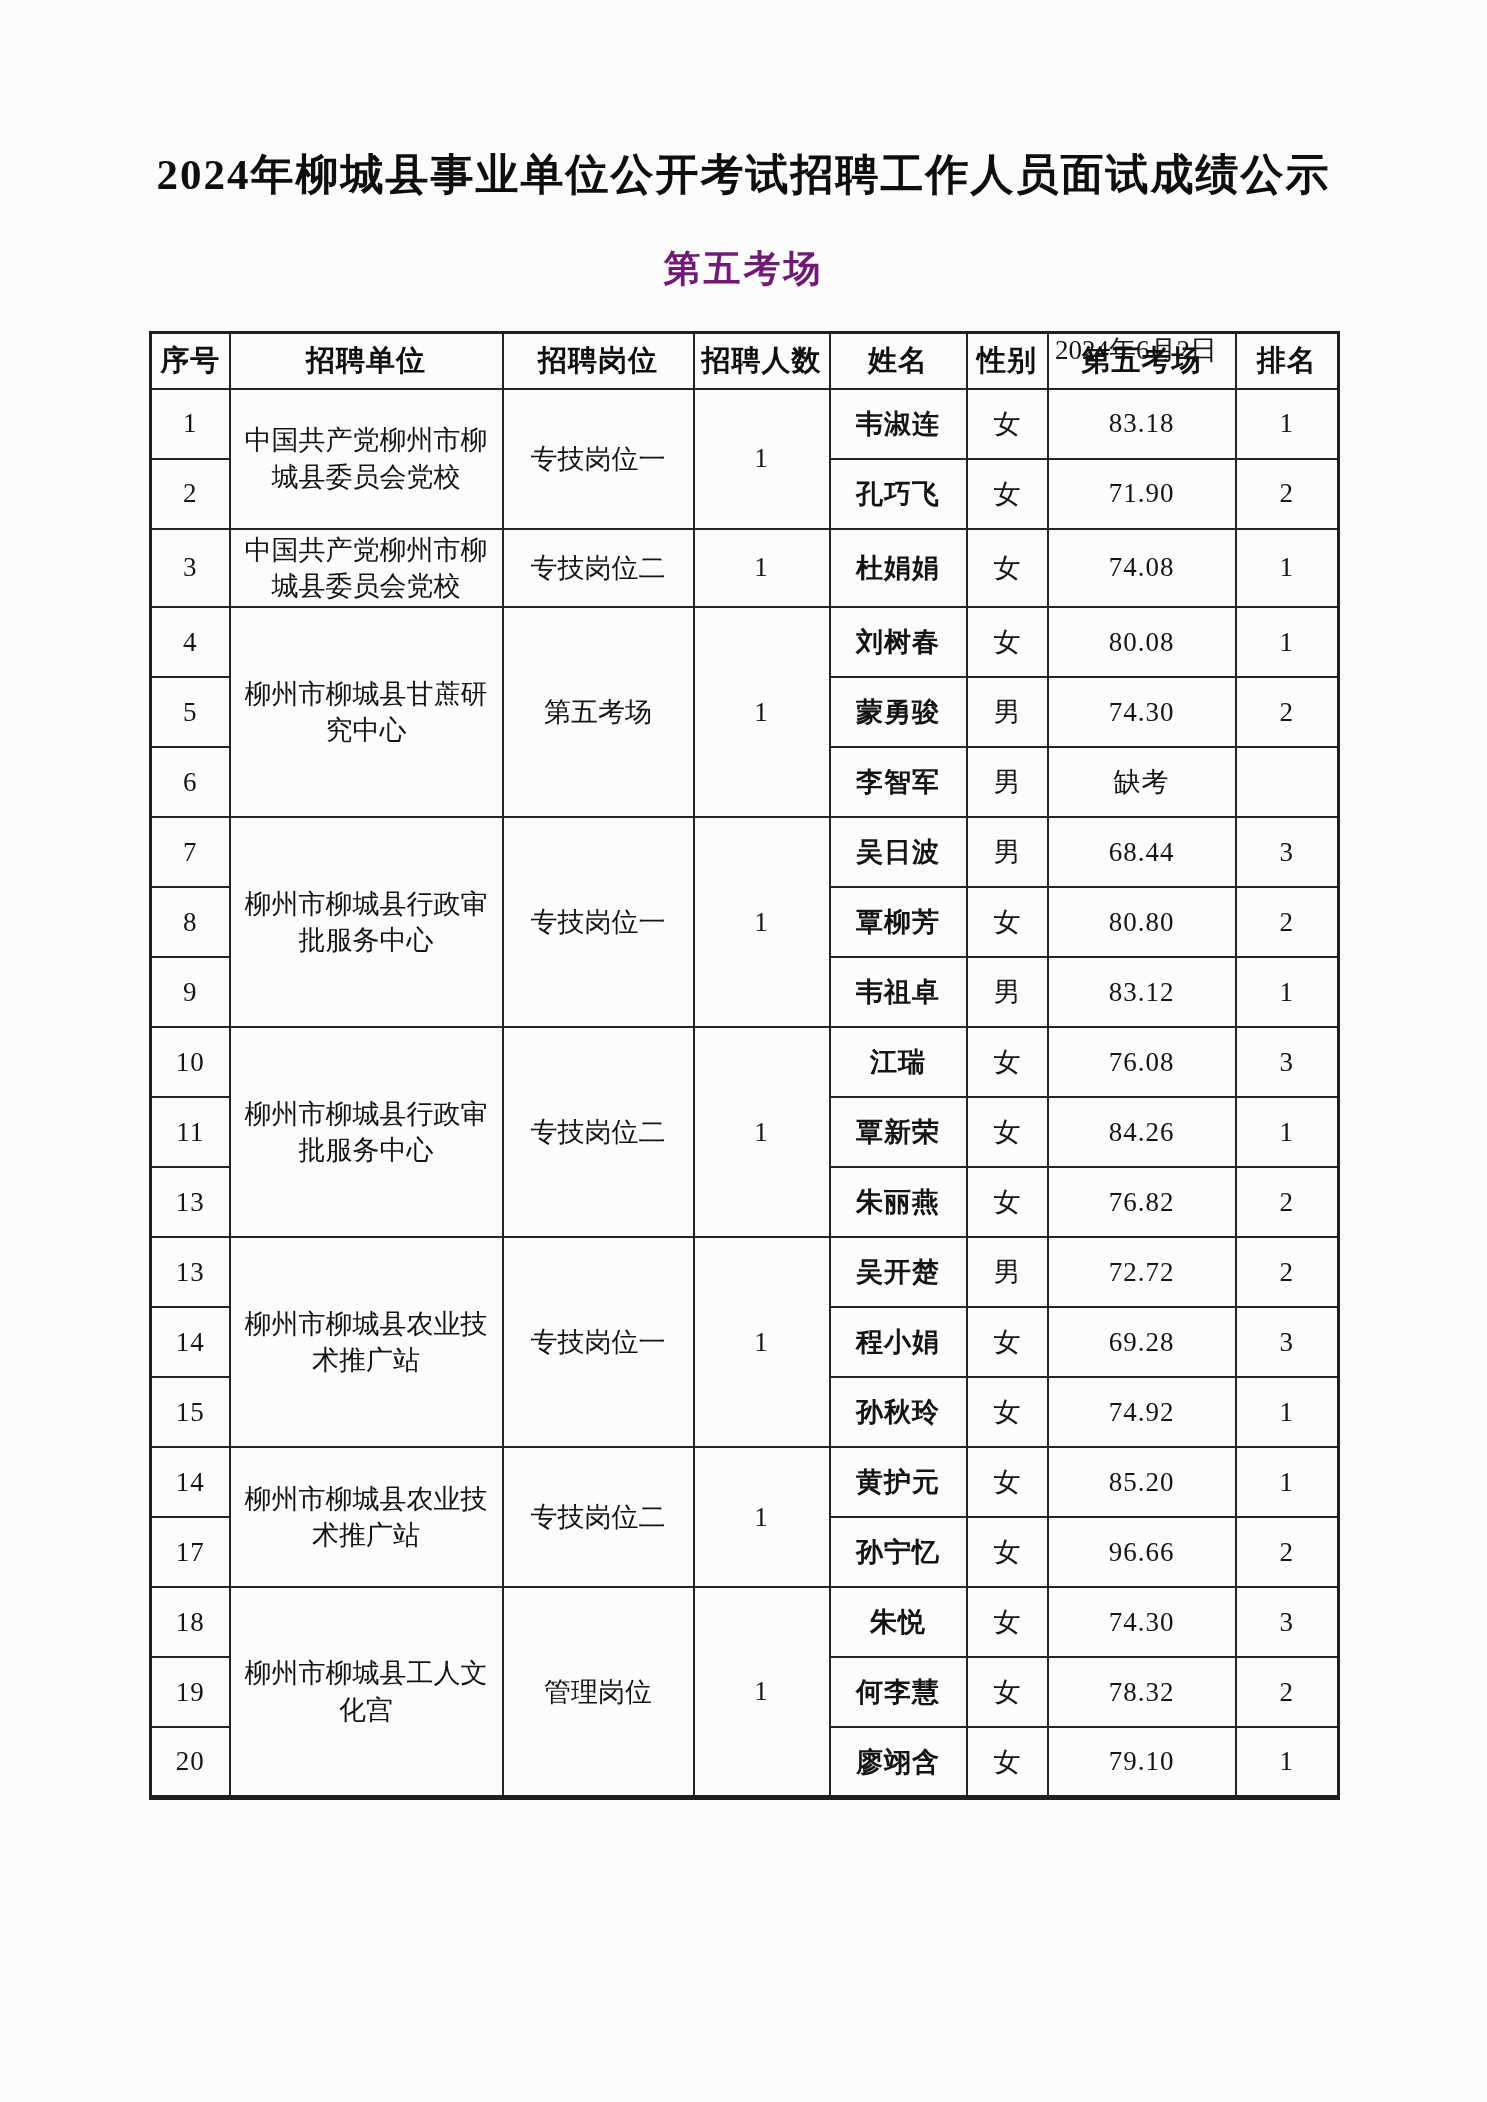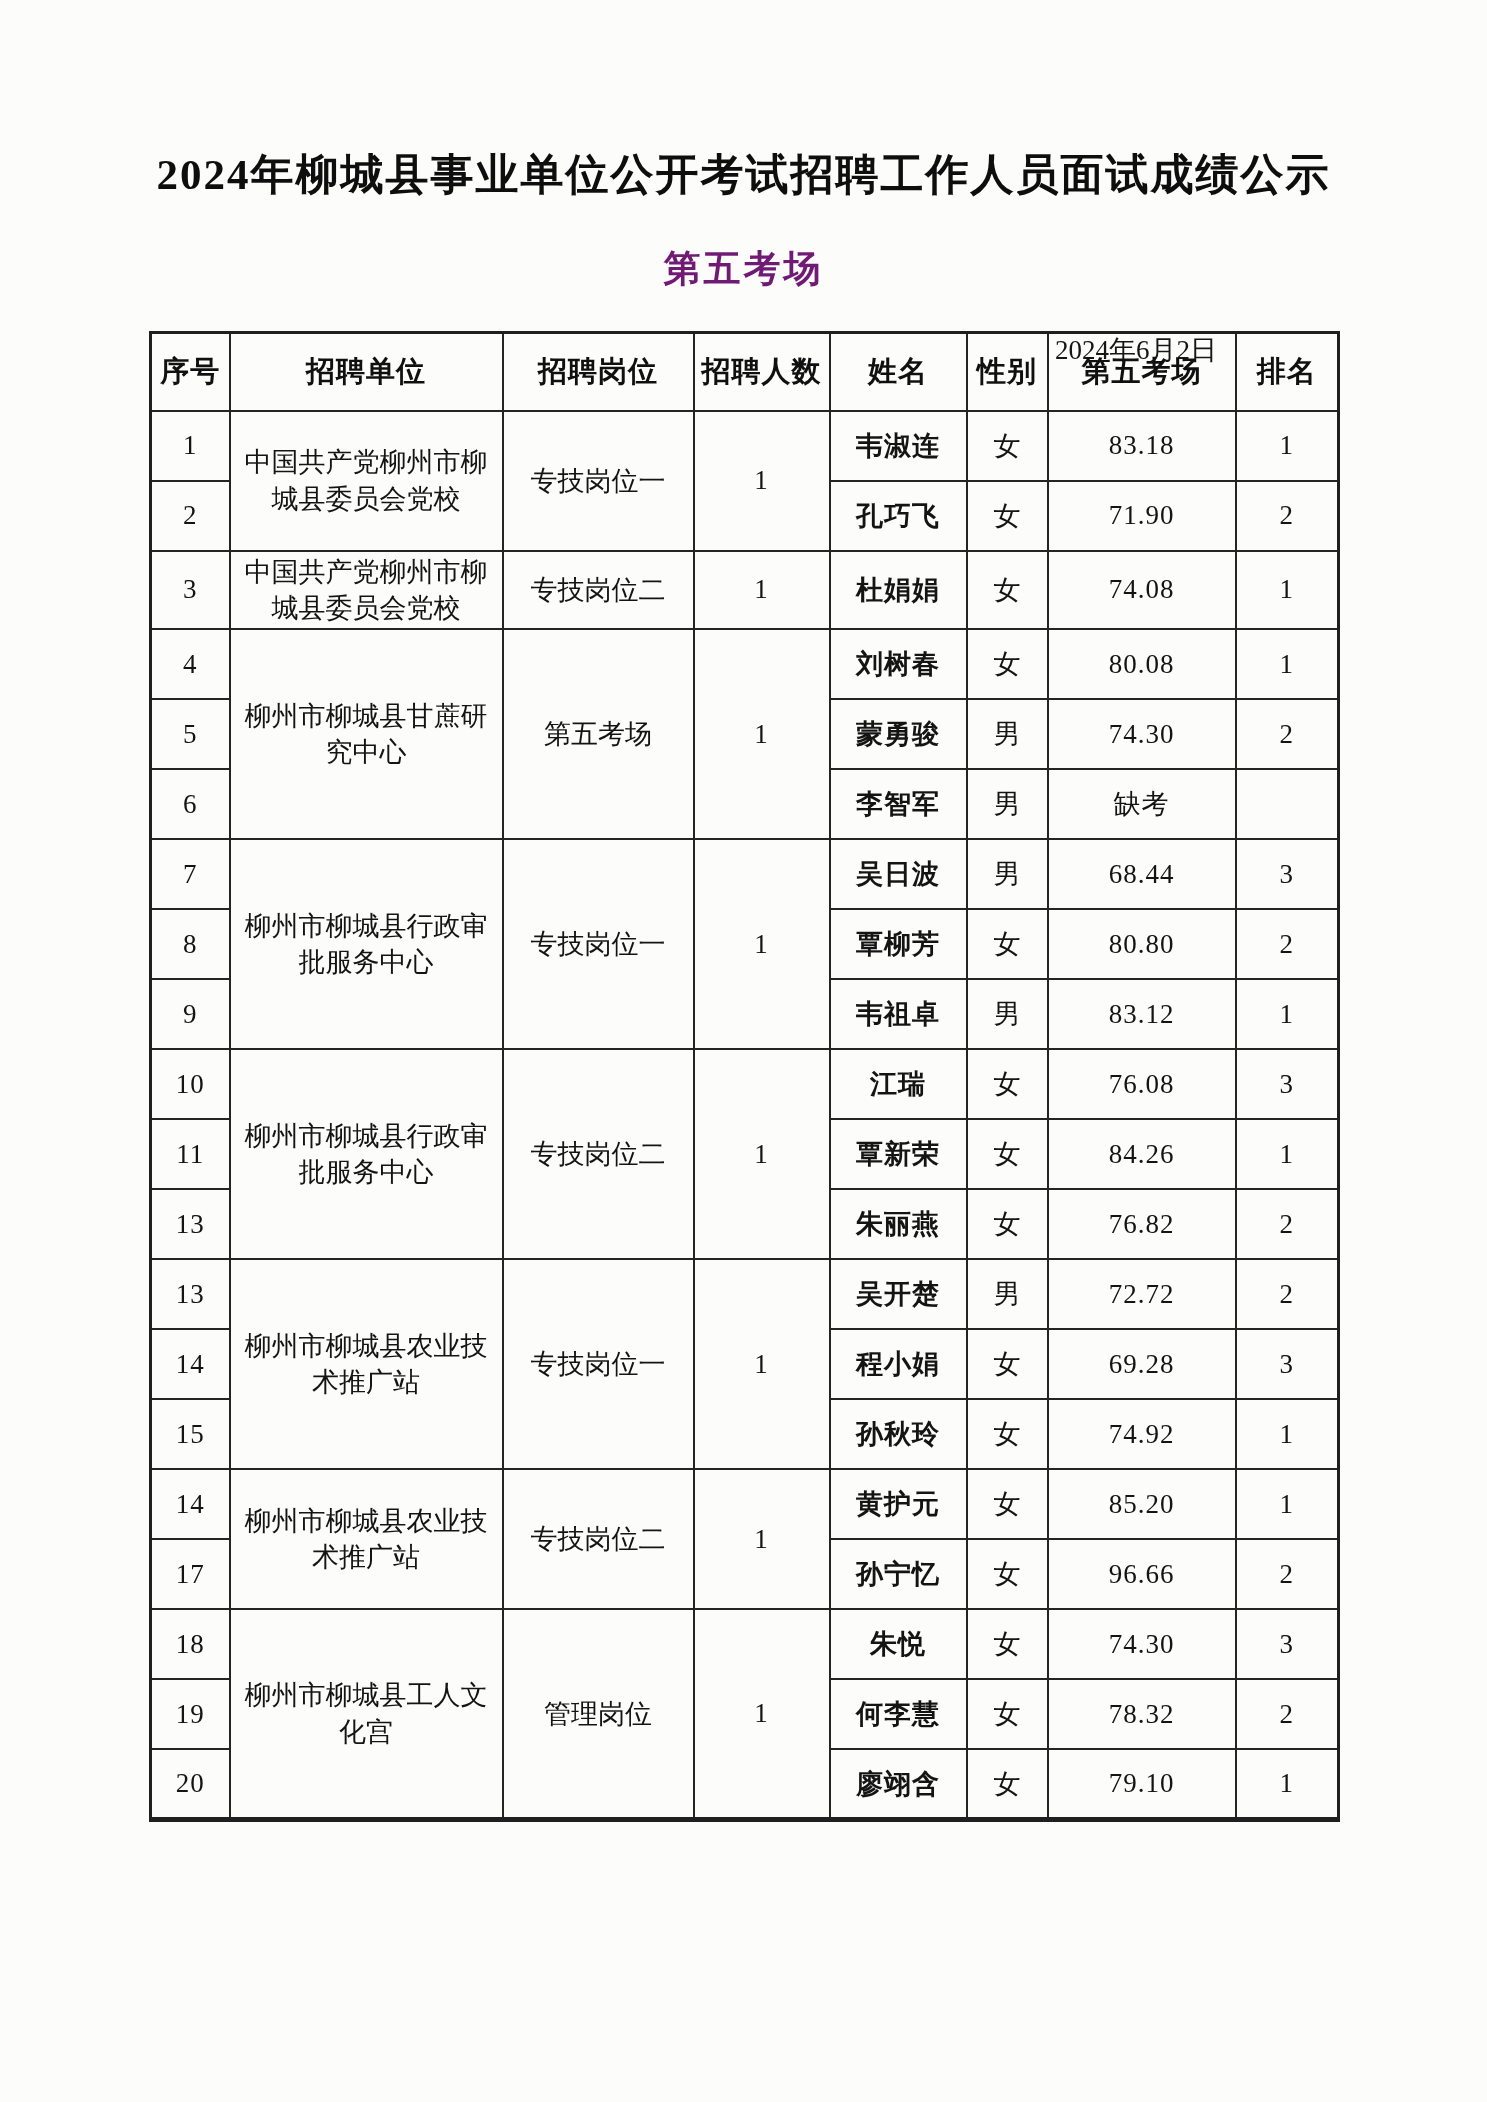--- a/index.html
+++ b/index.html
@@ -35,21 +35,21 @@
     border:3px solid #1f1f1f;
     border-bottom-width:5px;
   }
   table.results th, table.results td {
     border:2px solid #242424;
     text-align:center; vertical-align:middle;
     padding:2px 6px; box-sizing:border-box;
     overflow:hidden;
   }
   table.results th {
-    height:78px; font-size:29px; font-weight:bold; color:#101010;
+    height:56px; font-size:29px; font-weight:bold; color:#101010;
     letter-spacing:1px;
     margin-left:24px;
   }
   table.results td { height:70px; font-size:27px; }
   td.c-unit { line-height:1.35; padding:2px 10px; }
   td.c-no, td.c-count, td.c-score, td.c-rank { font-size:26px; letter-spacing:1px; }
   td.c-name { letter-spacing:1px;font-weight:bold; }
 </style>
 </head>
 <body>

